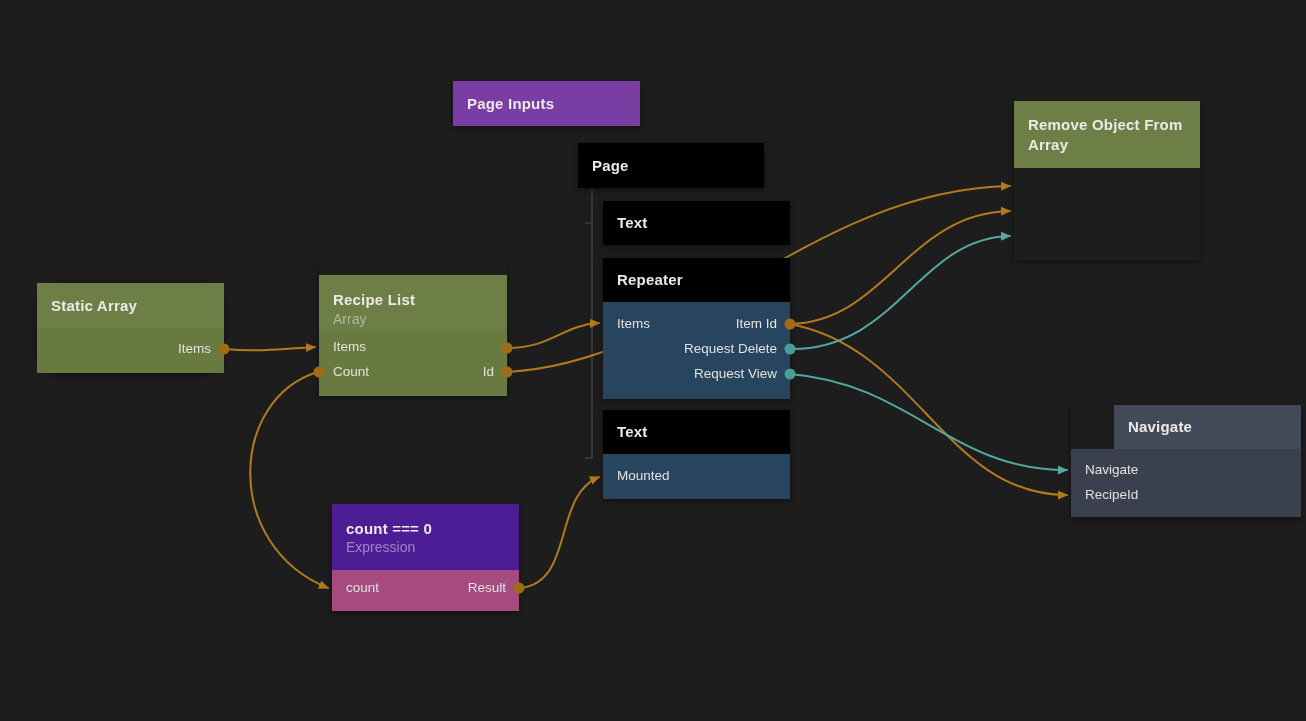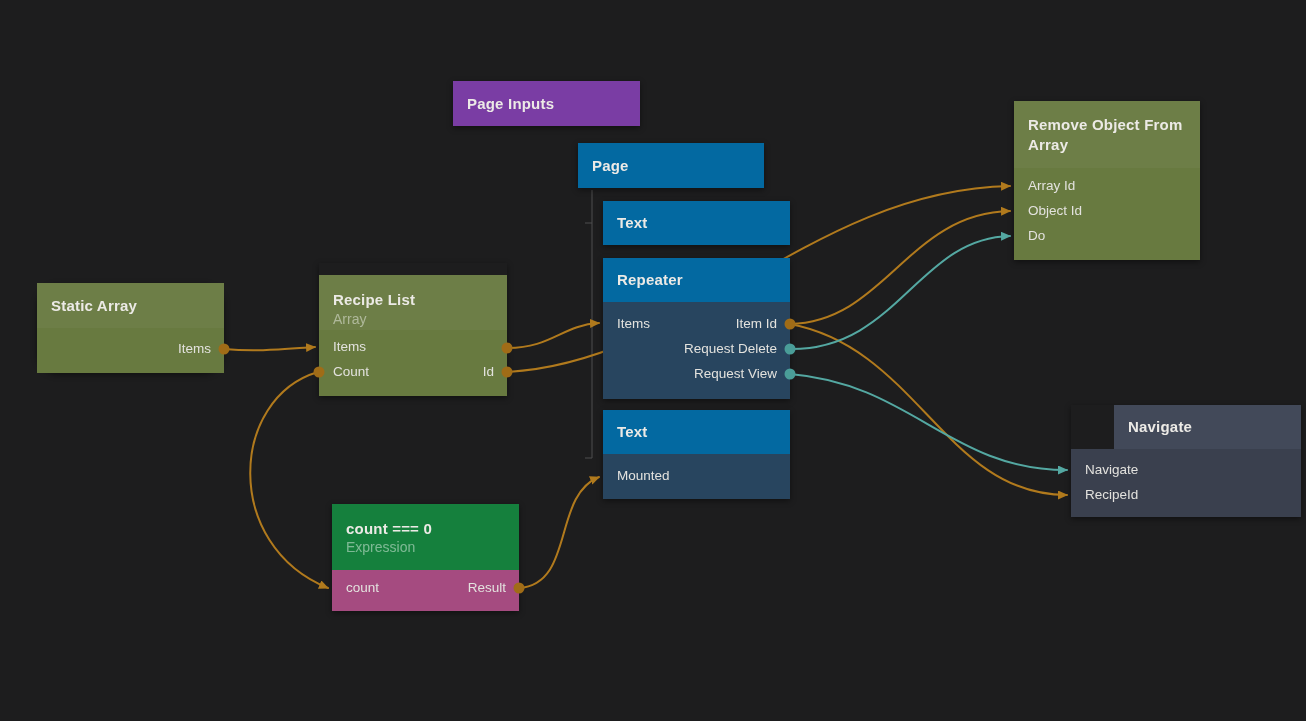--- a/index.html
+++ b/index.html
@@ -32,25 +32,25 @@
   }
   .node-body{position:absolute;left:0;right:0;bottom:0;}
   .port-row{position:absolute;left:0;right:0;height:20px;line-height:20px;}
   .port-label{
     position:absolute;top:0;font-size:13.5px;color:#e3e2de;white-space:nowrap;
   }
   .port-label.left{left:14px;}
   .port-label.right{right:13px;}
   
   .theme-purple .node-header{background:#7a3da4;}
-  .theme-blue   .node-header{background:#0369a1;}
+  .theme-blue   .node-header{background:#000000;}
   .theme-blue   .node-body  {background:#28455f;}
   .theme-green  .node-header{background:#6d7e47;}
   .theme-green  .node-body  {background:#687a40;}
-  .theme-pink   .node-header{background:#15803d;}
+  .theme-pink   .node-header{background:#4c1d95;}
   .theme-pink   .node-body  {background:#a54b80;}
   .theme-gray   .node-header{background:#424959;}
   .theme-gray   .node-body  {background:#3a404e;}
   .wire{fill:none;stroke-width:2;stroke-linecap:round;}
 </style>
 </head>
 <body>
 
 <div id="canvas" style="background: rgb(29, 29, 30);">
   <svg class="layer" id="wires-layer">
@@ -155,31 +155,20 @@
           <div class="port-row" style="top: 8px;">
             <span class="port-label left">count</span>
             <span class="port-label right">Result</span>
           </div>
         </div>
       </div>
       <div class="node theme-green" style="left: 1014px; top: 101px; width: 186px; height: 159px;">
         <div class="node-header" style="height: 67px;">
           <div class="node-title">Remove Object From Array</div>
         </div>
-        <div class="node-body" style="top: 67px;">
-          <div class="port-row" style="top: 8px;">
-            <span class="port-label left">Array Id</span>
-          </div>
-          <div class="port-row" style="top: 33px;">
-            <span class="port-label left">Object Id</span>
-          </div>
-          <div class="port-row" style="top: 58px;">
-            <span class="port-label left">Do</span>
-          </div>
-        </div>
       </div>
       <div class="node theme-gray" style="left: 1071px; top: 405px; width: 187px; height: 112px; padding-left: 43px;">
         <div class="node-header" style="height: 44px;">
           <div class="node-title">Navigate</div>
         </div>
         <div class="node-body" style="top: 44px;">
           <div class="port-row" style="top: 11px;">
             <span class="port-label left">Navigate</span>
           </div>
           <div class="port-row" style="top: 36px;">

